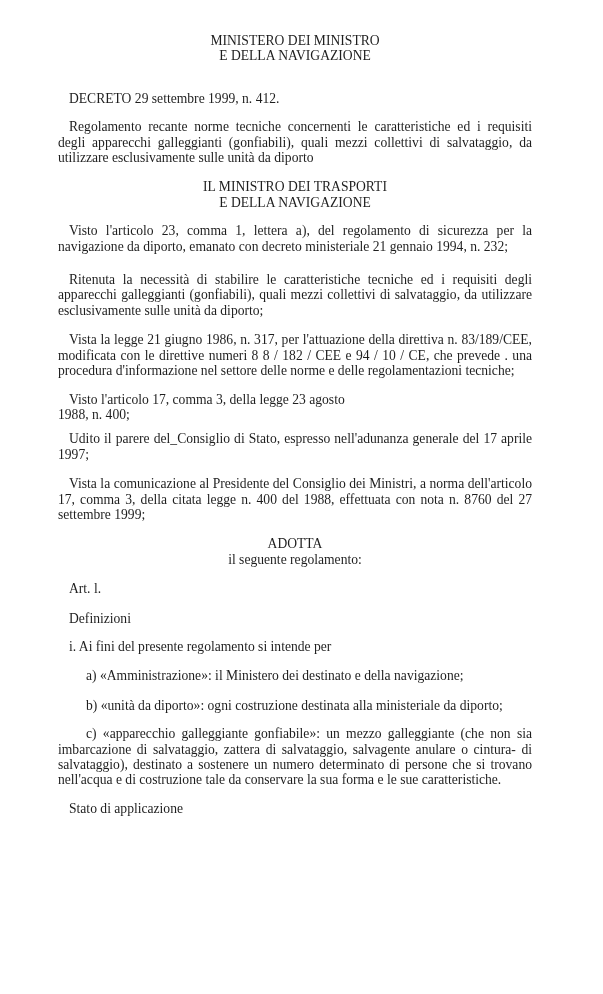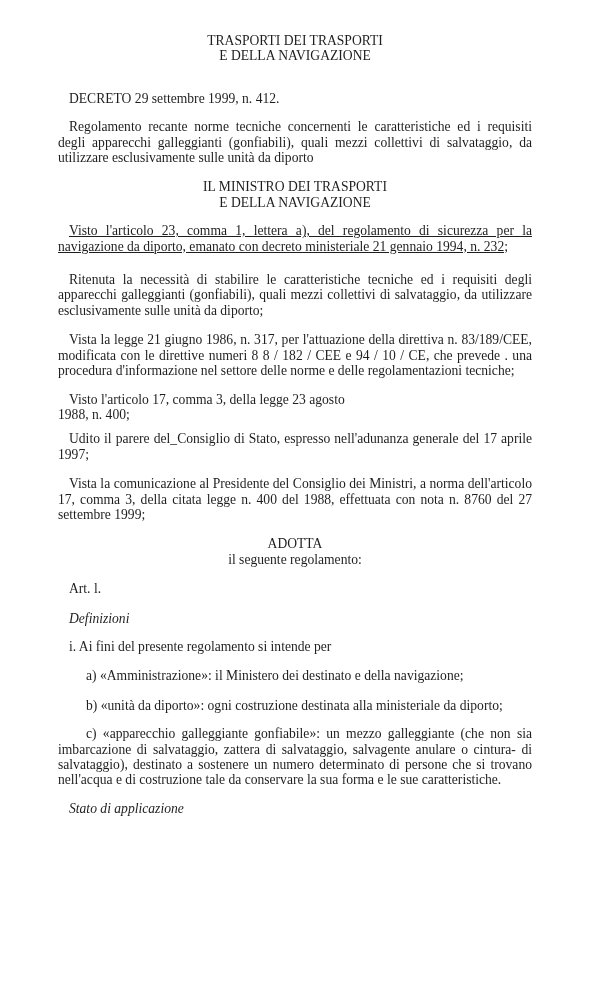--- a/index.html
+++ b/index.html
@@ -24,39 +24,38 @@
   .page p {
     margin: 0 0 14px 0;
     text-align: justify;
     text-indent: 11px;
   }
   .center {
     text-align: center !important;
     text-indent: 0 !important;
   }
   .italic {
-    font-style: italic;
   }
   .item {
     text-indent: 28px !important;
   }
   .plain {
     text-align: left;
   }
   .gap-xl { margin-bottom: 27px !important; }
-  .gap-lg { margin-bottom: 18px !important; text-decoration: underline; }
+  .gap-lg { margin-bottom: 18px !important; }
   .gap-md { margin-bottom: 13px !important; }
   .gap-sm { margin-bottom: 9px !important; }
 </style>
 </head>
 <body>
 
 <div class="page">
 
-  <p class="center gap-xl"><span>TRASPORTI DEI TRASPORTI</span><br><span>E DELLA NAVIGAZIONE</span></p>
+  <p class="center gap-xl"><span>MINISTERO DEI MINISTRO</span><br><span>E DELLA NAVIGAZIONE</span></p>
 
   <p class="gap-md">DECRETO 29 settembre 1999, n. 412.</p>
 
   <p>Regolamento recante norme tecniche concernenti le caratteristiche ed i requisiti degli apparecchi galleggianti (gonfiabili), quali mezzi collettivi di salvataggio, da utilizzare esclusivamente sulle unità da diporto</p>
 
   <p class="center gap-md"><span>IL MINISTRO DEI TRASPORTI</span><br><span>E DELLA NAVIGAZIONE</span></p>
 
   <p class="gap-lg">Visto l'articolo 23, comma 1, lettera a), del regolamento di sicurezza per la navigazione da diporto, emanato con decreto ministeriale 21 gennaio 1994, n. 232;</p>
 
   <p>Ritenuta la necessità di stabilire le caratteristiche tecniche ed i requisiti degli apparecchi galleggianti (gonfiabili), quali mezzi collettivi di salvataggio, da utilizzare esclusivamente sulle unità da diporto;</p>

